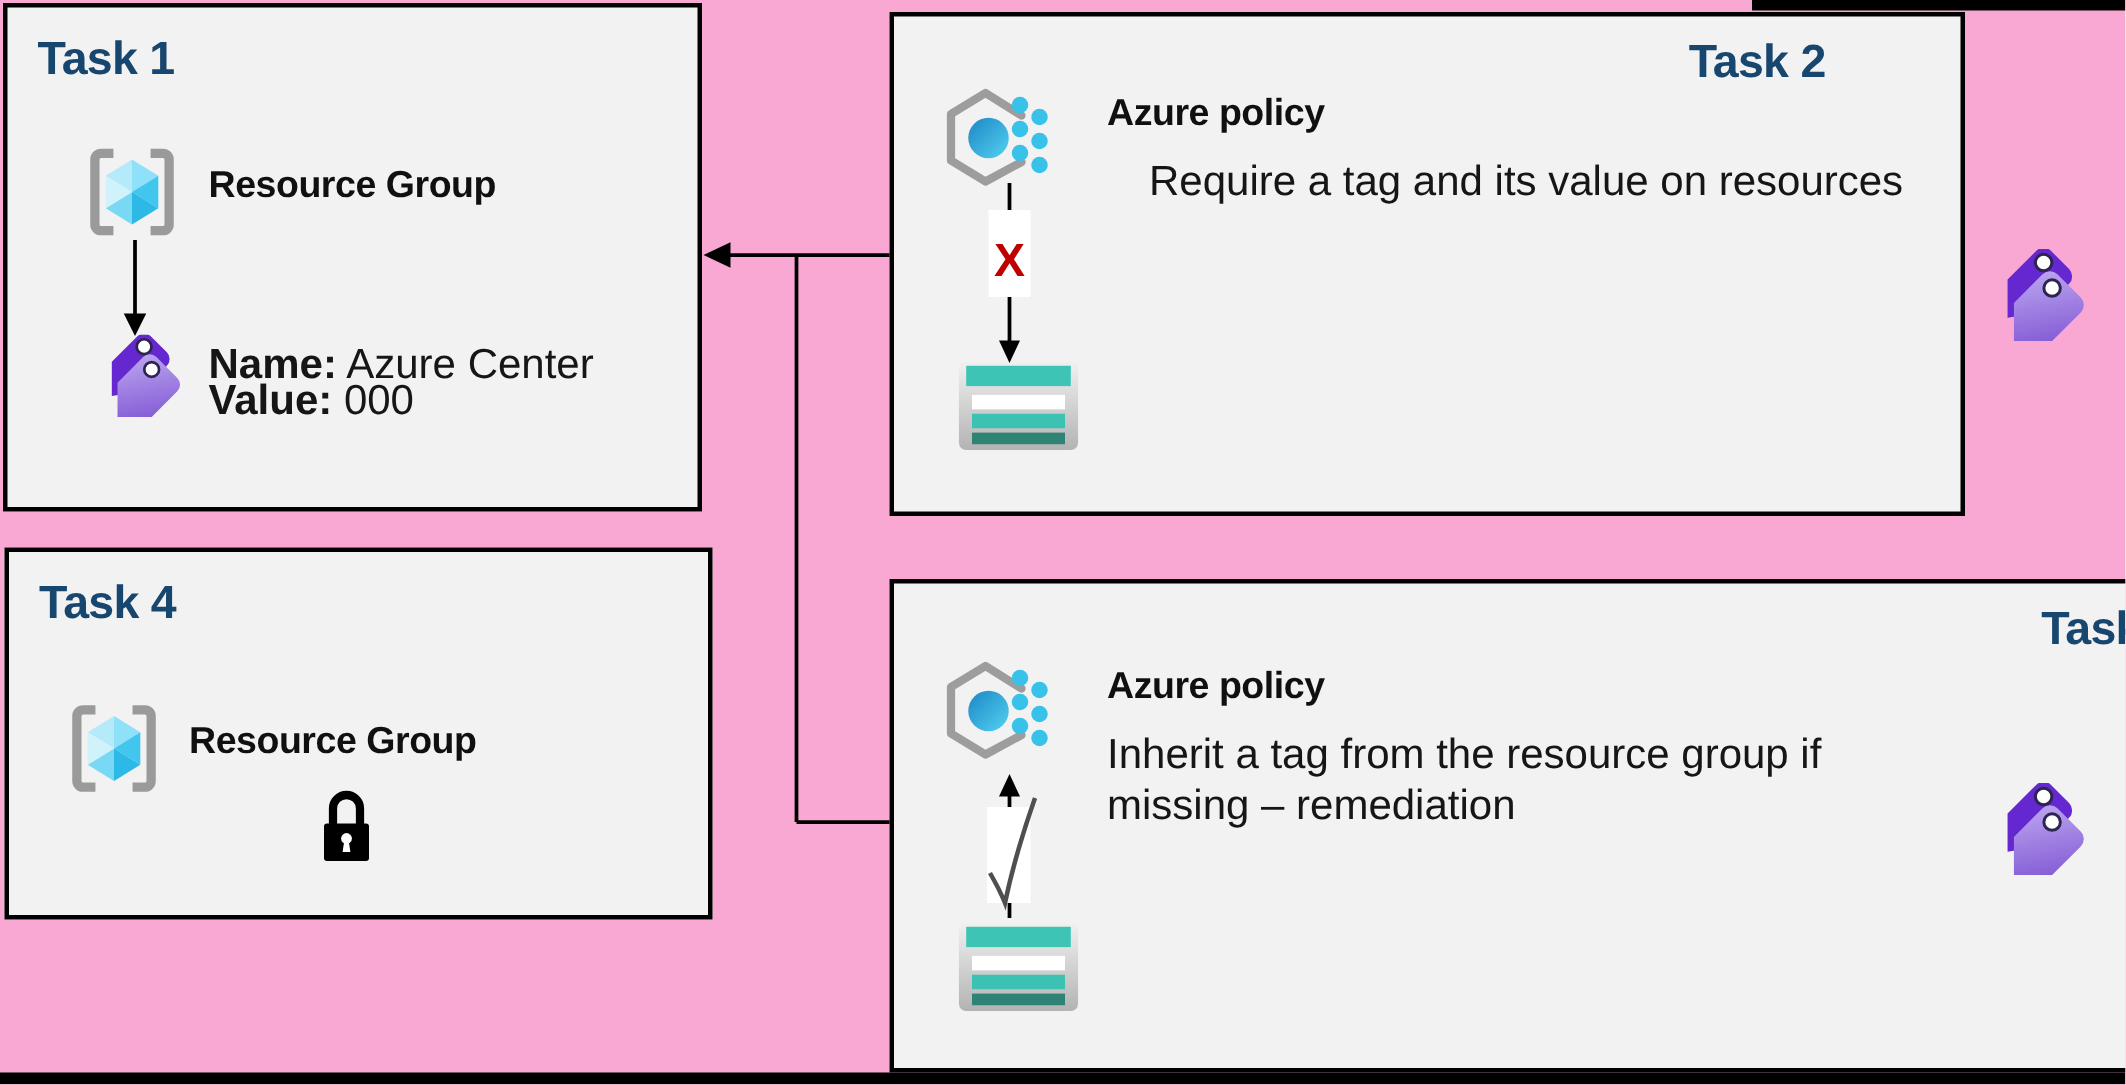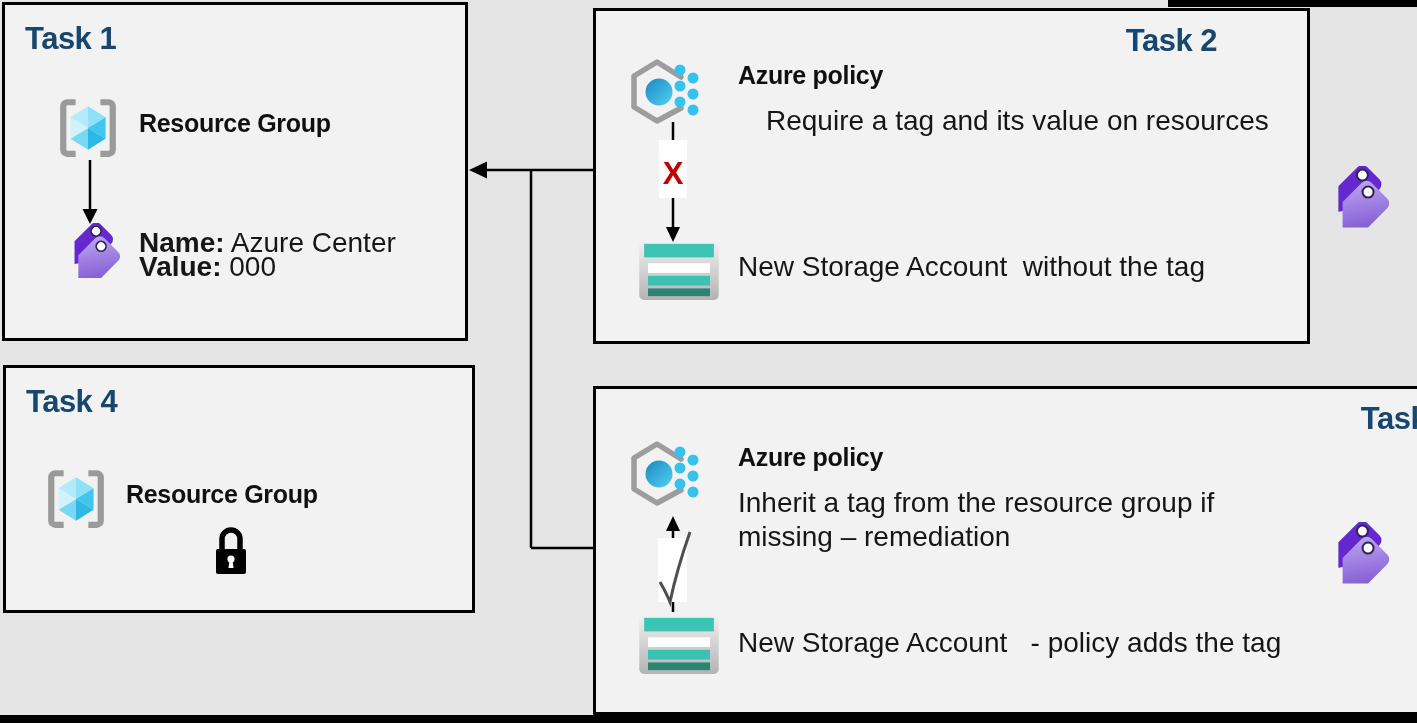--- a/index.html
+++ b/index.html
@@ -1,17 +1,17 @@
 <!DOCTYPE html>
 <html><head>
 <meta charset="utf-8">
 <style>
   html,body{margin:0;padding:0;background:#fff;}
   #canvas{
-    position:relative;width:1417px;height:723px;background:#e5e5e5;overflow:hidden;
+    position:relative;width:1417px;height:723px;background:#f9a8d4;overflow:hidden;
     font-family:"Liberation Sans", sans-serif;color:#141414;
   }
   .box{position:absolute;background:#f2f2f2;border:3px solid #000;box-sizing:border-box;z-index:1;}
   .abs{position:absolute;}
   .task-title{font-size:31px;font-weight:800;color:#17466e;letter-spacing:-0.5px;white-space:pre;}
   .h-bold{font-size:25px;font-weight:700;color:#101010;letter-spacing:-0.3px;white-space:pre;}
   .body-txt{font-size:28px;font-weight:400;color:#161616;white-space:pre;}
   .kv{font-size:28px;color:#161616;white-space:pre;}
   .kv b{font-weight:700;}
   .overlay{position:absolute;left:0;top:0;z-index:3;pointer-events:none;}
@@ -138,21 +138,20 @@
     <span class="abs" style="left:725px;top:155px;">
       <svg class="icon" width="76" height="76">
           <use href="#sym-tags"></use>
         </svg>
     </span>
     <span class="abs" style="left:42px;top:228px;">
       <svg class="icon" width="82" height="62">
           <use href="#sym-storage"></use>
         </svg>
     </span>
-    <span class="abs body-txt" style="left:142px;top:240px;">New Storage Account  without the tag</span>
   </div>
 
   <div class="box" style="left:593px;top:386px;width:952px;height:329px;">
     <span class="abs task-title" style="right:90px;top:12px;">Task 3</span>
     <span class="abs" style="left:30px;top:44px;">
       <svg class="icon" width="78" height="80">
           <use href="#sym-policy"></use>
         </svg>
     </span>
     <span class="abs h-bold" style="left:142px;top:54px;">Azure policy</span>
@@ -161,21 +160,20 @@
     <span class="abs" style="left:725px;top:133px;">
       <svg class="icon" width="76" height="76">
           <use href="#sym-tags"></use>
         </svg>
     </span>
     <span class="abs" style="left:42px;top:224px;">
       <svg class="icon" width="82" height="62">
           <use href="#sym-storage"></use>
         </svg>
     </span>
-    <span class="abs body-txt" style="left:142px;top:238px;">New Storage Account   - policy adds the tag</span>
   </div>
 
   <svg class="overlay" width="1417" height="723">
 
     <line x1="90" y1="160" x2="90" y2="212" stroke="#000" stroke-width="2.5"></line>
     <polygon points="90,224 82.5,209 97.5,209" fill="#000"></polygon>
 
     <polygon points="469,170 487,161.5 487,178.5" fill="#000"></polygon>
     <line x1="486" y1="170" x2="593" y2="170" stroke="#000" stroke-width="2.5"></line>
     <line x1="531" y1="171" x2="531" y2="548" stroke="#000" stroke-width="2.5"></line>

